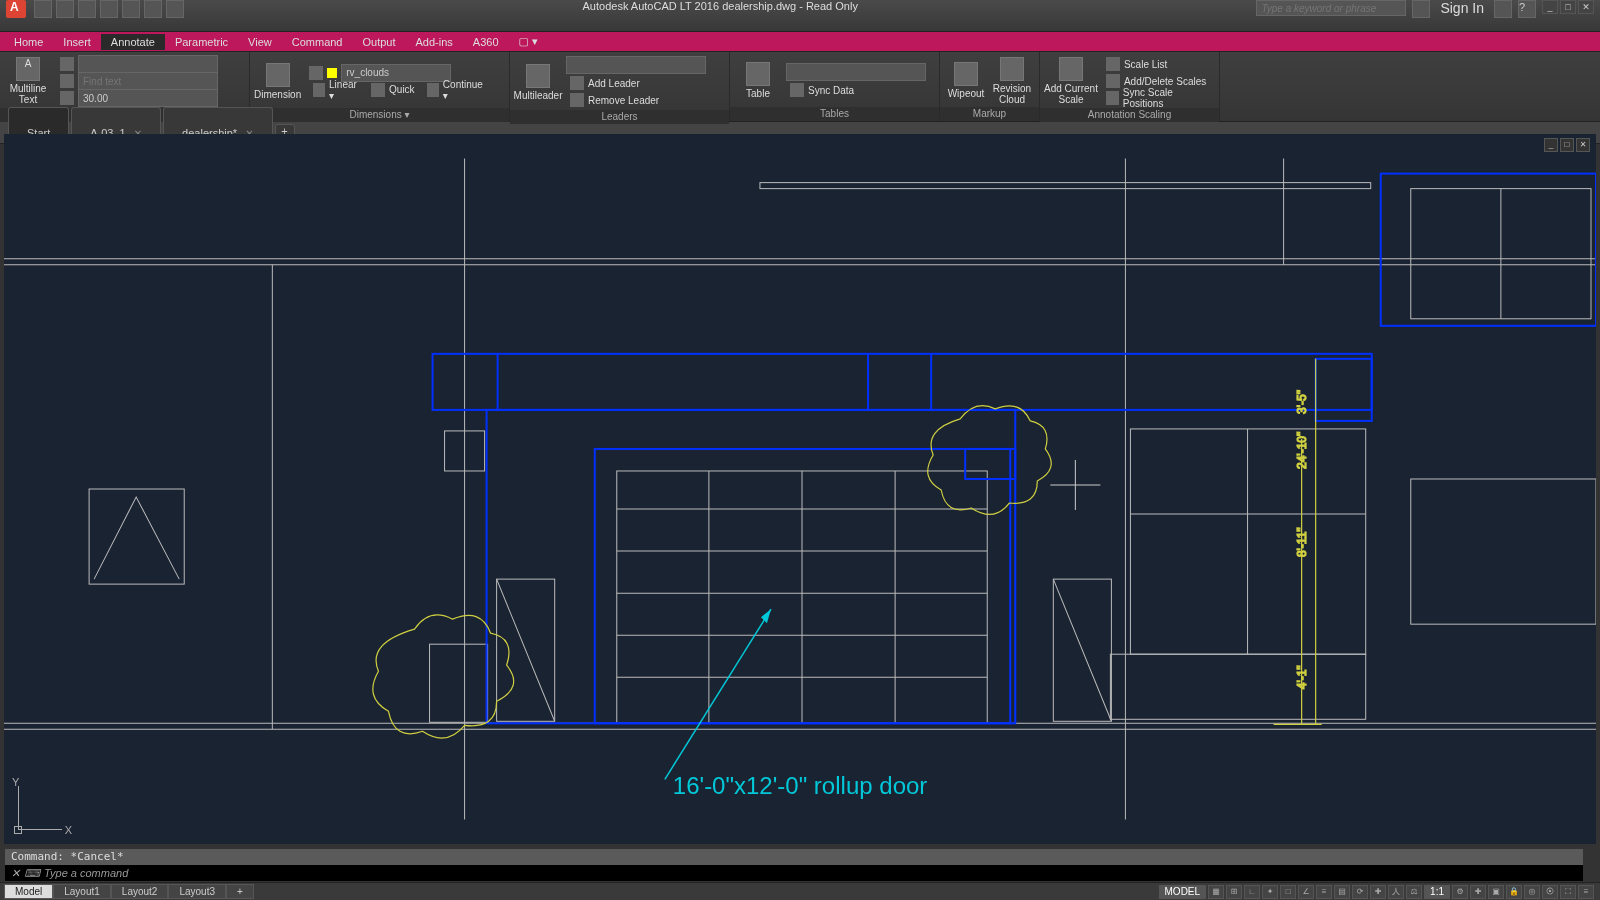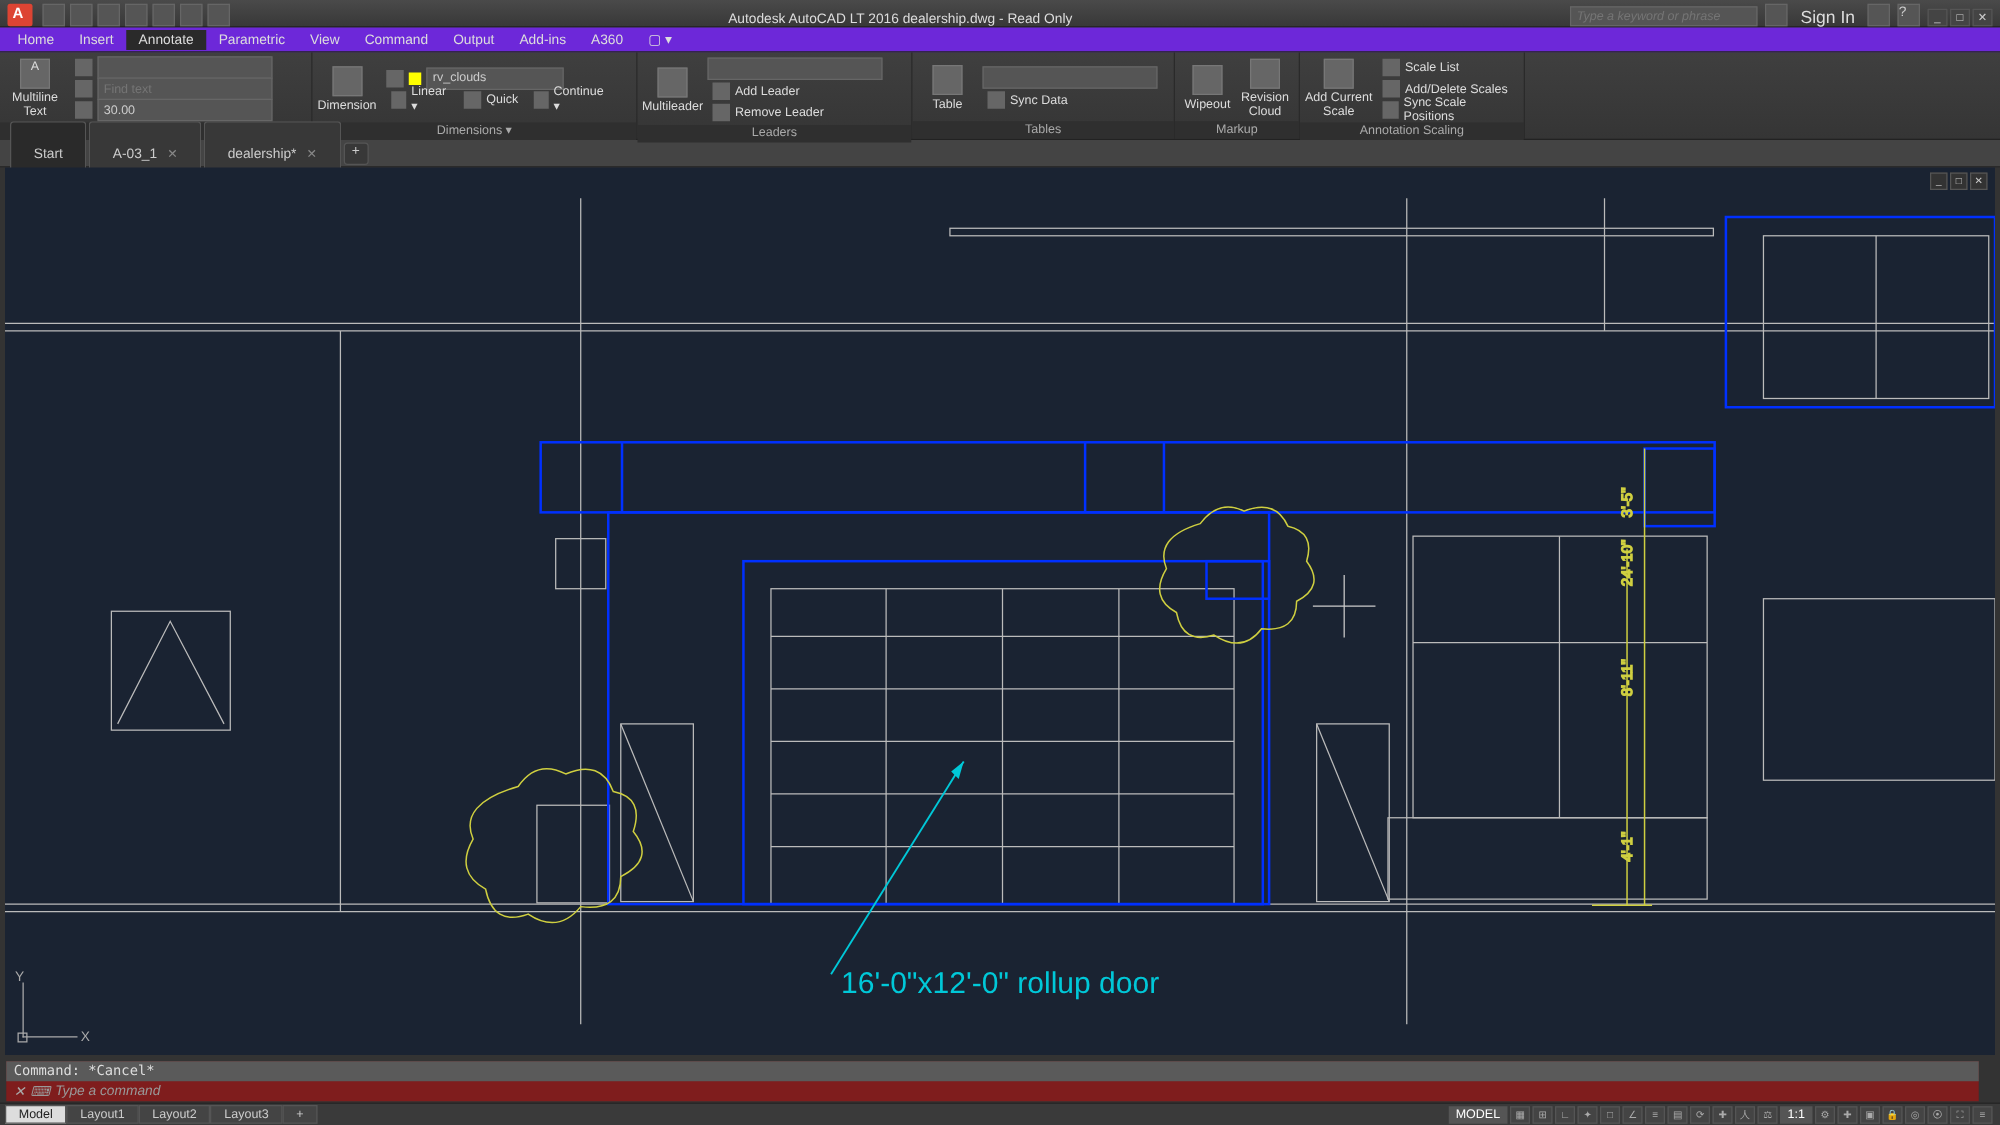--- a/index.html
+++ b/index.html
@@ -1,27 +1,27 @@
 <!DOCTYPE html>
 <html><head>
 <meta charset="utf-8">
 <style>
 *{margin:0;padding:0;box-sizing:border-box;font-family:"Segoe UI",Arial,sans-serif;user-select:none}
 body{background:#333;color:#ccc;font-size:11px;overflow:hidden;width:1600px;height:900px;position:relative}
-.titlebar{height:22px;background:linear-gradient(#4a4a4a,#383838);display:flex;align-items:flex-end;padding:0 6px;border-bottom:1px solid #222}
+.titlebar{height:32px;background:linear-gradient(#4a4a4a,#383838);display:flex;align-items:flex-start;padding:0 6px;border-bottom:1px solid #222}
 .app-logo{width:20px;height:18px;background:#d43;border-radius:2px;position:relative;margin-right:8px}
 .app-logo::before{content:"A";color:#fff;font-weight:bold;font-size:12px;position:absolute;left:4px;top:0}
 .qat{display:flex;gap:4px}
 .qat-btn{width:18px;height:18px;background:#555;border:1px solid #666;cursor:pointer}
 .title-text{flex:1;text-align:center;color:#ddd;font-size:11px}
 .search-box{width:150px;height:16px;background:#555;border:1px solid #666;color:#999;padding:0 4px;font-size:10px;font-style:italic}
 .signin{margin:0 10px;color:#ddd;font-size:14px}
 .win-controls{display:flex;gap:2px}
 .win-btn{width:16px;height:14px;background:#444;border:1px solid #555;font-size:9px;text-align:center;line-height:12px;cursor:pointer}
-.menubar{height:20px;background:#6d28d9;display:flex;align-items:center;padding:0 4px;border-bottom:1px solid #222}
+.menubar{height:20px;background:#be185d;display:flex;align-items:center;padding:0 4px;border-bottom:1px solid #222}
 .menu-item{padding:2px 10px;font-size:11px;color:#ddd;cursor:pointer}
 .menu-item.active{background:#2a2a2a}
 .ribbon{height:70px;background:linear-gradient(#3f3f3f,#353535);display:flex;border-bottom:1px solid #222}
 .ribbon-panel{display:flex;flex-direction:column;border-right:1px solid #2a2a2a;padding:2px 4px}
 .panel-content{flex:1;display:flex;align-items:center;gap:2px}
 .panel-name{height:14px;background:#2f2f2f;text-align:center;font-size:10px;color:#aaa;padding:0 8px;line-height:14px;margin:0 -4px -2px}
 .big-btn{display:flex;flex-direction:column;align-items:center;justify-content:center;width:48px;height:52px;cursor:pointer;font-size:10px;color:#ddd;text-align:center;gap:2px}
 .big-btn .ico{width:24px;height:24px;background:#666;border:1px solid #777}
 .small-col{display:flex;flex-direction:column;gap:1px;padding:2px}
 .small-btn{display:flex;align-items:center;gap:4px;height:16px;padding:0 4px;cursor:pointer;font-size:10px;color:#ddd}
@@ -30,21 +30,21 @@
 .file-tabs{height:22px;background:#444;display:flex;align-items:center;padding-left:8px;border-bottom:1px solid #222}
 .file-tab{padding:19px 18px;background:#383838;border:1px solid #555;border-bottom:none;font-size:11px;color:#ccc;margin-right:2px;cursor:pointer;position:relative;border-radius:3px 3px 0 0}
 .file-tab .x{margin-left:8px;color:#888;font-size:10px}
 .file-tab.start{background:#2a2a2a}
 .tab-add{width:20px;height:18px;background:#383838;border:1px solid #555;text-align:center;cursor:pointer;border-radius:3px}
 .canvas{position:absolute;top:134px;left:4px;right:4px;bottom:56px;background:#1a2332;overflow:hidden}
 .vp-controls{position:absolute;top:4px;right:6px;display:flex;gap:2px}
 .vp-btn{width:14px;height:14px;background:#333;border:1px solid #555;font-size:8px;text-align:center;line-height:12px;cursor:pointer}
 svg.drawing{width:100%;height:100%}
 .wcs{position:absolute;bottom:8px;left:8px;color:#aaa;font-size:11px}
-.cmd-area{position:absolute;bottom:18px;left:4px;right:16px;height:34px;background:#7f1d1d;border:1px solid #333}
+.cmd-area{position:absolute;bottom:18px;left:4px;right:16px;height:34px;background:#000000;border:1px solid #333}
 .cmd-hist{height:16px;padding:1px 6px;font-size:11px;color:#ddd;font-family:monospace;background:#5a5a5a}
 .cmd-input{height:16px;padding:1px 6px;font-size:11px;color:#999;font-family:monospace;font-style:italic;display:flex;align-items:center;gap:4px}
 .cmd-x{color:#aaa;cursor:pointer}
 .statusbar{position:absolute;bottom:0;left:0;right:0;height:18px;background:#3a3a3a;display:flex;align-items:center;border-top:1px solid #222}
 .layout-tabs{display:flex;margin-left:4px}
 .layout-tab{padding:1px 10px;background:#444;border:1px solid #555;font-size:10px;color:#ccc;cursor:pointer}
 .layout-tab.active{background:#ddd;color:#222}
 .status-right{margin-left:auto;display:flex;align-items:center;gap:2px;margin-right:6px}
 .status-btn{width:16px;height:14px;background:#444;border:1px solid #555;cursor:pointer;font-size:8px;text-align:center;line-height:12px;color:#aaa}
 .status-text{font-size:10px;color:#fff;padding:0 6px;background:#555;height:14px;line-height:14px}

